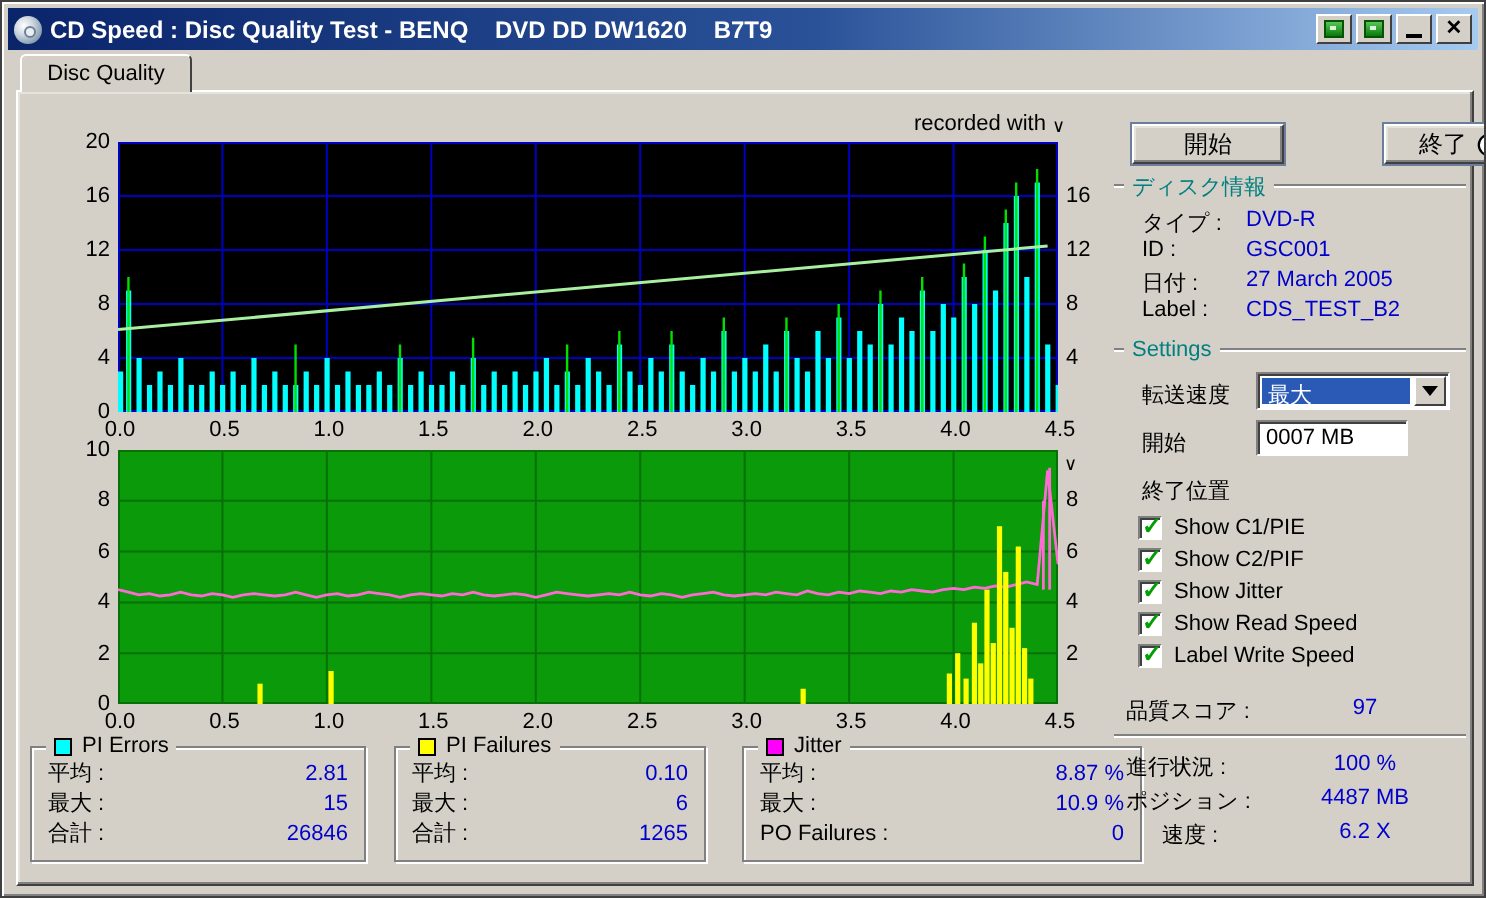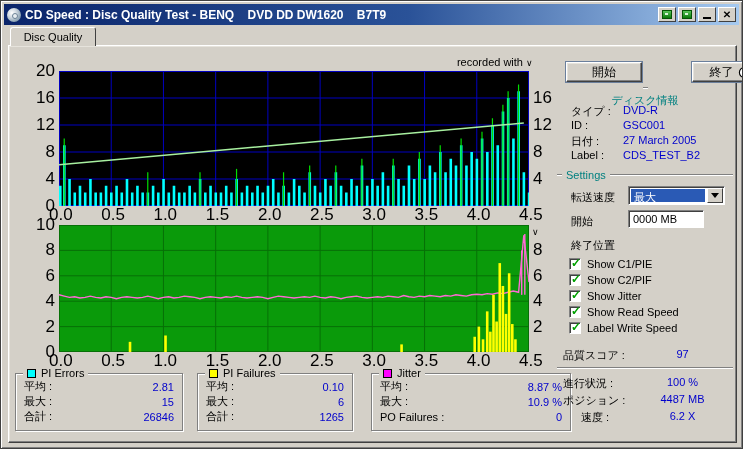--- a/index.html
+++ b/index.html
@@ -38,21 +38,21 @@
     border-top-left-radius:3px;border-top-right-radius:3px;
     display:flex;align-items:center;justify-content:center;
   }
   .tab-page{
     position:absolute;left:7px;top:44px;width:729px;height:398px;background:#d4d0c8;z-index:1;
     border-top:1px solid #fff;border-left:1px solid #fff;border-right:1px solid #404040;border-bottom:1px solid #404040;
     box-shadow:inset -1px -1px 0 #808080, inset 1px 1px 0 #e6e3dc;
   }
   
   svg.chart{position:absolute;z-index:2;display:block;}
-  .tick{position:absolute;z-index:2;font-size:17px;color:#000;line-height:12px;}
+  .tick{position:absolute;z-index:2;font-size:11px;color:#000;line-height:12px;}
   .recorded{position:absolute;left:430px;top:55px;width:92px;text-align:right;z-index:2;}
   .axis-arrow{position:absolute;z-index:2;font-size:9px;color:#000;}
   
   .legend-box{
     position:absolute;top:372px;height:58px;z-index:2;background:#d4d0c8;
     border:1px solid #808080;box-shadow:1px 1px 0 #fff, inset 1px 1px 0 #fff;
     display:flex;flex-direction:column;justify-content:flex-end;padding:4px 8px 6px 8px;
   }
   .legend-hdr{position:absolute;top:-7px;left:7px;background:#d4d0c8;padding:0 4px;display:flex;align-items:center;gap:5px;}
   .swatch{width:9px;height:9px;border:1px solid #000;flex:0 0 auto;}
@@ -352,21 +352,21 @@
   </div>
   <div class="pbtn" style="left:649px;margin-left:42px;">
     <span>終了</span>
     <svg class="clock" viewBox="0 0 14 14">
       <circle cx="7" cy="7" r="5.5" fill="#fff" stroke="#000" stroke-width="1.2"></circle>
       <line x1="7" y1="7" x2="7" y2="3.6" stroke="#000" stroke-width="1.1"></line>
       <line x1="7" y1="7" x2="9.6" y2="8" stroke="#000" stroke-width="1.1"></line>
     </svg>
   </div>
 
-  <div class="ghdr" style="top:86px;flex-direction:column;">
+  <div class="ghdr" style="top:86px;">
     <span class="gline pre"></span>
       <span>ディスク情報</span>
       <span class="gline grow"></span>
   </div>
   <span class="plabel" style="left:570px;top:103px;">タイプ :</span>
   <span class="pvalue" style="left:622px;top:103px;">DVD-R</span>
   <span class="plabel" style="left:570px;top:118px;">ID :</span>
   <span class="pvalue" style="left:622px;top:118px;">GSC001</span>
   <span class="plabel" style="left:570px;top:133px;">日付 :</span>
   <span class="pvalue" style="left:622px;top:133px;">27 March 2005</span>
@@ -379,21 +379,21 @@
       <span class="gline grow"></span>
   </div>
   <span class="plabel" style="left:570px;top:189px;">転送速度</span>
   <div class="combo">
     <div class="combo-sel">最大</div>
     <div class="combo-arrow-btn">
       <div class="tri-down"></div>
     </div>
   </div>
   <span class="plabel" style="left:570px;top:213px;">開始</span>
-  <div class="field" style="top:209px;width:76px;">0000 MB</div>
+  <div class="field" style="top:209px;width:76px;">0007 MB</div>
   <span class="plabel" style="left:570px;top:237px;">終了位置</span>
 
   <div class="check-row" style="top:256px;">
     <span class="cb">
         <span class="mark">✓</span>
       </span>
     <span>Show C1/PIE</span>
   </div>
   <div class="check-row" style="top:272px;">
     <span class="cb">

